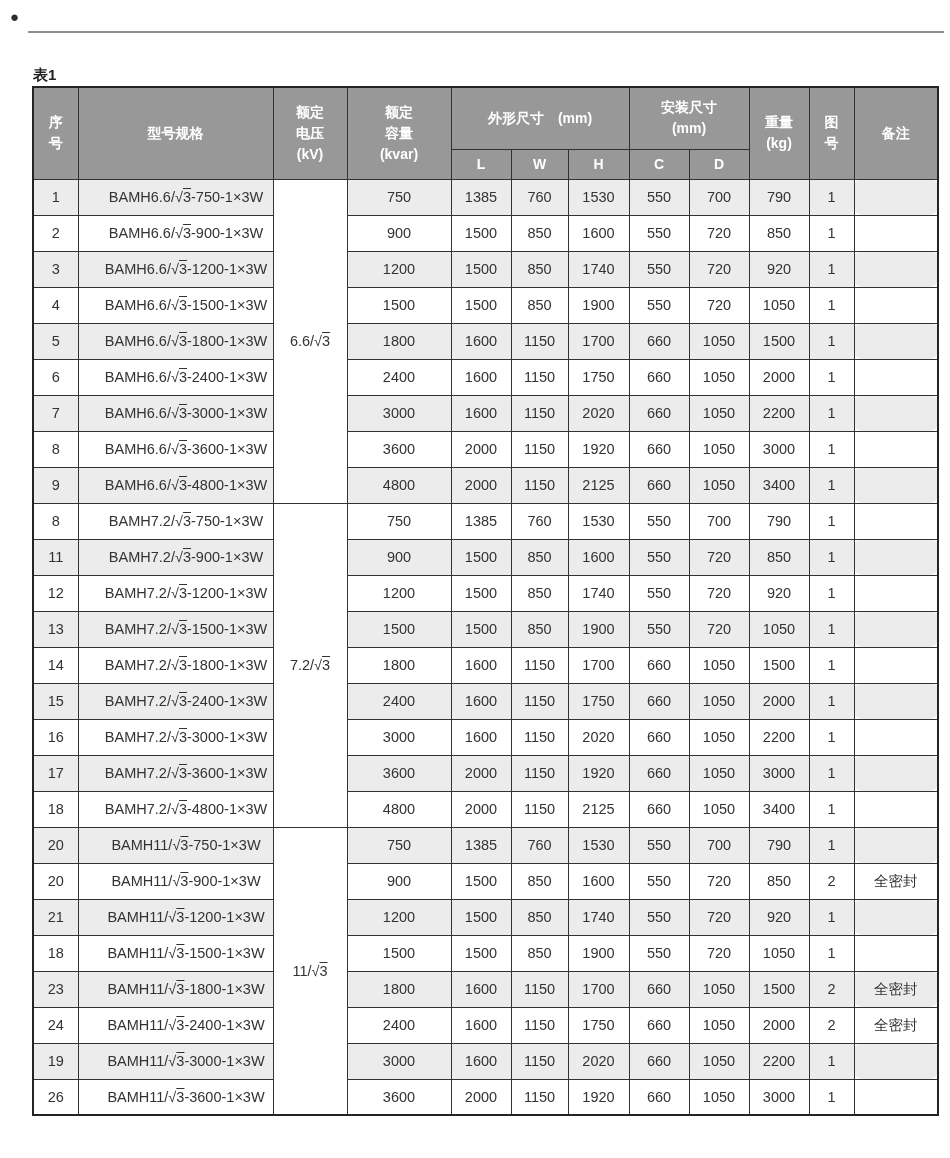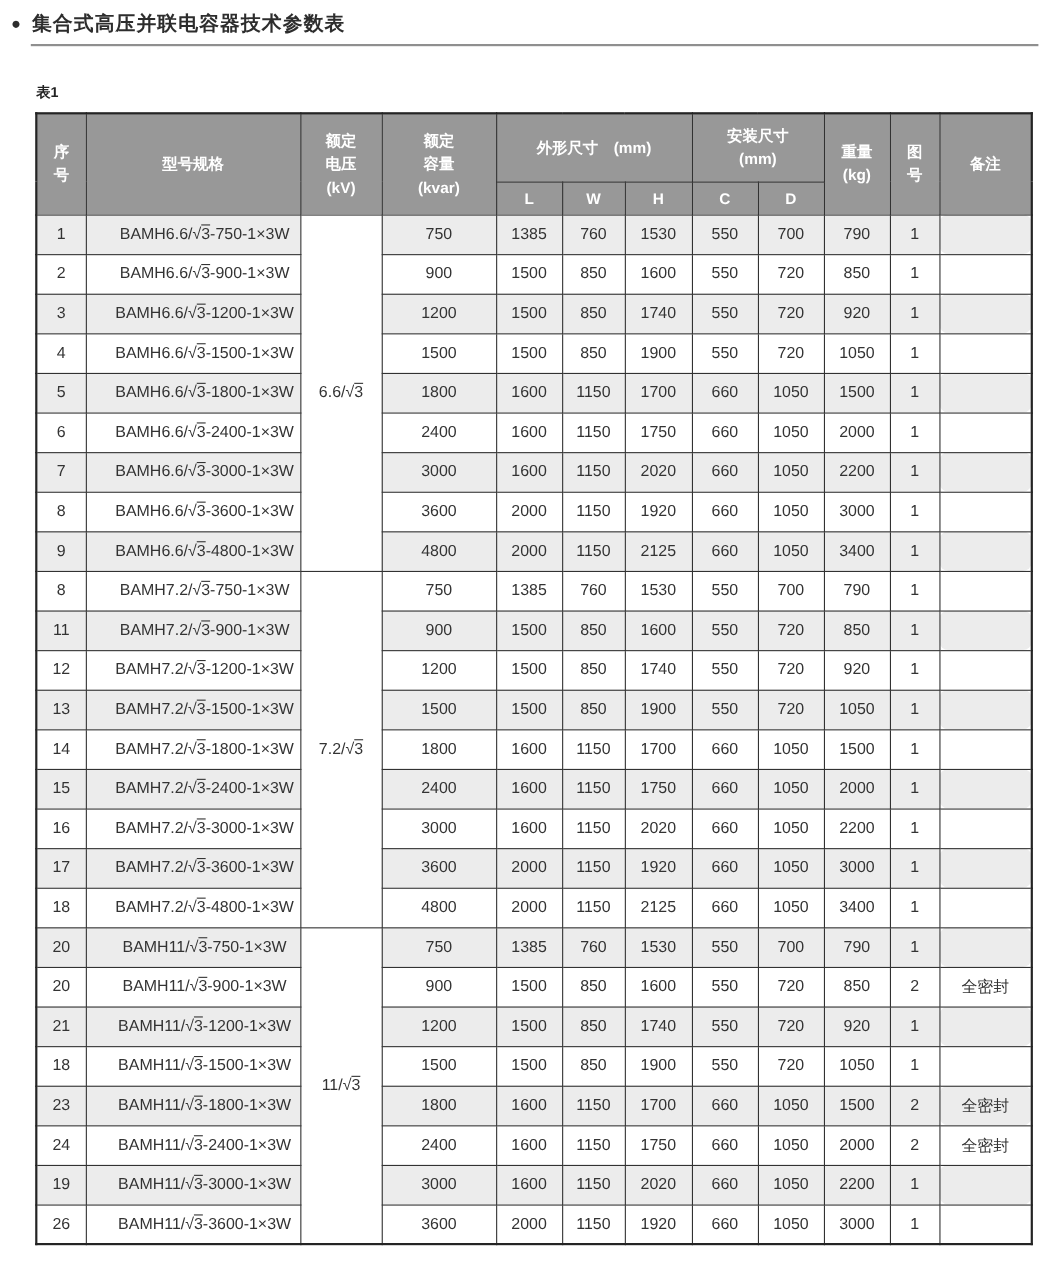--- a/index.html
+++ b/index.html
@@ -12,21 +12,21 @@
     --rule:#8f8f8f;
   }
   *{box-sizing:border-box;}
   body{margin:0;background:#ffffff;color:var(--text);
        font-family:"Liberation Sans","DejaVu Sans",sans-serif;}
   .page{width:950px;min-height:1158px;background:#fff;position:relative;}
   .page-title{display:flex;align-items:center;gap:9px;padding:9px 0 0 10px;
               font-size:18px;font-weight:bold;color:#2d2d2d;letter-spacing:1px;}
   .bullet{font-size:15px;line-height:1;}
   .title-rule{height:2px;background:var(--rule);margin:7px 6px 0 28px;}
-  .table-caption{margin:33px 0 9px 33px;font-size:13px;font-weight:bold;color:#222;}
+  .table-caption{margin:33px 0 1px 33px;font-size:15px;font-weight:bold;color:#222;}
   table.params{border-collapse:collapse;margin-left:32px;width:905px;
                table-layout:fixed;border:2px solid var(--outer-border);}
   .params th,.params td{border:1px solid var(--border);padding:0;}
   .params thead th{background:var(--header-bg);color:var(--header-text);
                    font-size:14px;font-weight:bold;text-align:center;
                    line-height:21px;vertical-align:middle;}
   tr.group-row{height:62px;}
   tr.sub-row{height:30px;}
   .params tbody td{height:36px;font-size:14.5px;text-align:center;
                    vertical-align:middle;background:transparent;}
@@ -38,21 +38,20 @@
   .rad{white-space:nowrap;}
   .rn{text-decoration:overline;}
 </style>
 </head>
 <body>
 
 <div class="page">
 
   <div class="page-title">
     <span class="bullet">●</span>
-    <span>集合式高压并联电容器技术参数表</span>
   </div>
   <div class="title-rule"></div>
 
   <div class="table-caption">表1</div>
 
   <table class="params">
     <colgroup>
       <col style="width:45px">
         <col style="width:195px">
         <col style="width:74px">

